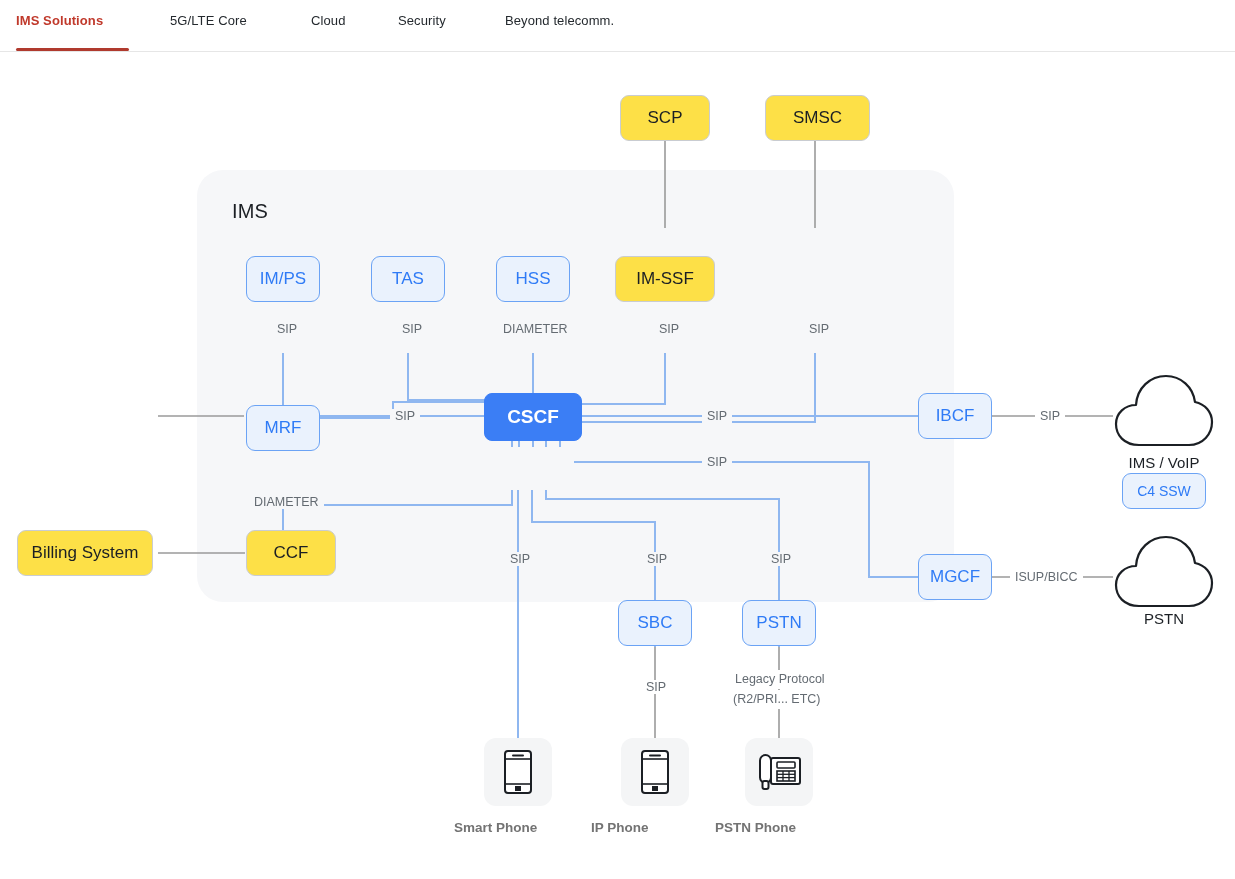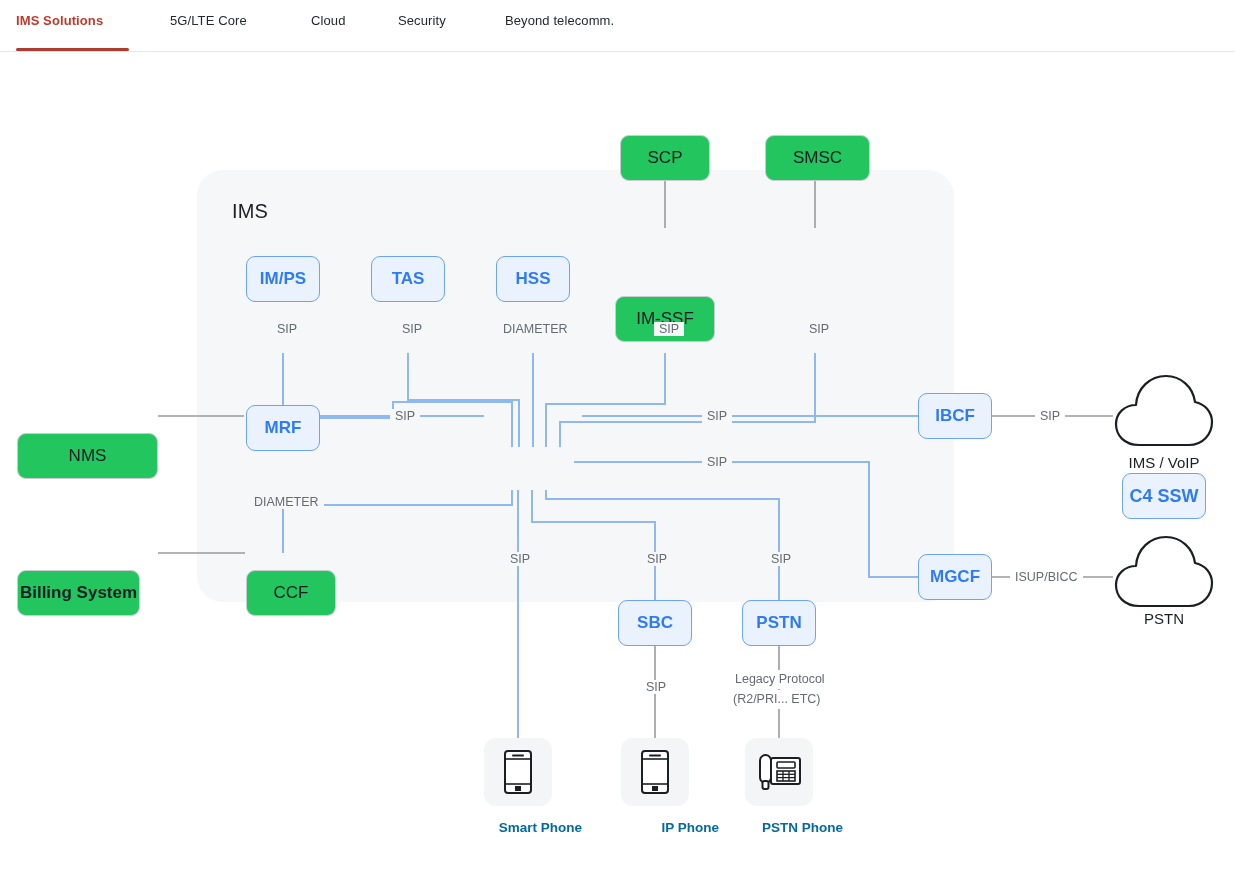--- a/index.html
+++ b/index.html
@@ -49,24 +49,24 @@
   .node{
     position:absolute;
     display:flex;align-items:center;justify-content:center;
     box-sizing:border-box;
     border-radius:9px;
     font-size:17px;
     white-space:nowrap;
     cursor:default;
   }
   .node.plain{
-    background:#22c55e;border:1px solid #c9ccd1;color:#1b1f24;margin-top:40px;
+    background:#fde047;border:1px solid #c9ccd1;color:#1b1f24;
   }
   .node.light{
-    background:#eaf2fd;border:1.4px solid #6ba3f5;color:#2f7bf6;font-weight:bold;
+    background:#eaf2fd;border:1.4px solid #6ba3f5;color:#2f7bf6;font-weight:normal;
   }
   .node.primary{
     background:#3b7ef5;border:1px solid #3b7ef5;color:#ffffff;
     font-weight:bold;font-size:19px;border-radius:8px;
   }
 
   
   .elabel{
     position:absolute;
     font-size:12.5px;color:#646b72;
@@ -85,22 +85,22 @@
     font-size:15px;color:#1b1f24;text-align:center;white-space:nowrap;
   }
 
   
   .device{
     position:absolute;width:68px;height:68px;border-radius:12px;
     background:#f4f5f6;
     display:flex;align-items:center;justify-content:center;
   }
   .device-cap{
-    position:absolute;font-size:13.5px;color:#0369a1;
-    text-align:right;white-space:nowrap;font-weight:bold;
+    position:absolute;font-size:13.5px;color:#737373;
+    text-align:left;white-space:nowrap;font-weight:bold;
   }
 </style>
 </head>
 <body>
 
 <div id="topnav">
   <div class="nav-item active" style="left:16px;">IMS Solutions</div>
   <div class="nav-item" style="left:170px;">5G/LTE Core</div>
   <div class="nav-item" style="left:311px;">Cloud</div>
   <div class="nav-item" style="left:398px;">Security</div>
@@ -164,28 +164,28 @@
   </svg>
 
   <div class="node plain" style="left:620px;top:43px;width:90px;height:46px;">SCP</div>
   <div class="node plain" style="left:765px;top:43px;width:105px;height:46px;">SMSC</div>
 
   <div class="node light" style="left:246px;top:204px;width:74px;height:46px;">IM/PS</div>
   <div class="node light" style="left:371px;top:204px;width:74px;height:46px;">TAS</div>
   <div class="node light" style="left:496px;top:204px;width:74px;height:46px;">HSS</div>
   <div class="node plain" style="left:615px;top:204px;width:100px;height:46px;">IM-SSF</div>
 
-  <div class="node plain" style="left:17px;top:341px;width:141px;height:46px;">NMS</div>
   <div class="node light" style="left:246px;top:353px;width:74px;height:46px;">MRF</div>
+  <div class="node primary" style="left:484px;top:341px;width:98px;height:48px;">CSCF</div>
   <div class="node light" style="left:918px;top:341px;width:74px;height:46px;">IBCF</div>
 
-  <div class="node plain" style="left:17px;top:478px;width:123px;height:46px;font-weight:bold;">Billing System</div>
+  <div class="node plain" style="left:17px;top:478px;width:136px;height:46px;">Billing System</div>
   <div class="node plain" style="left:246px;top:478px;width:90px;height:46px;">CCF</div>
   <div class="node light" style="left:918px;top:502px;width:74px;height:46px;">MGCF</div>
-  <div class="node light" style="left:1122px;top:421px;width:84px;height:46px;font-size:18px;">C4 SSW</div>
+  <div class="node light" style="left:1122px;top:421px;width:84px;height:36px;font-size:14px;">C4 SSW</div>
 
   <div class="node light" style="left:618px;top:548px;width:74px;height:46px;">SBC</div>
   <div class="node light" style="left:742px;top:548px;width:74px;height:46px;">PSTN</div>
 
   <div class="elabel" style="left:272px;top:270px;">SIP</div>
   <div class="elabel" style="left:397px;top:270px;">SIP</div>
   <div class="elabel" style="left:498px;top:270px;">DIAMETER</div>
   <div class="elabel" style="left:654px;top:270px;">SIP</div>
   <div class="elabel" style="left:804px;top:270px;">SIP</div>
 

